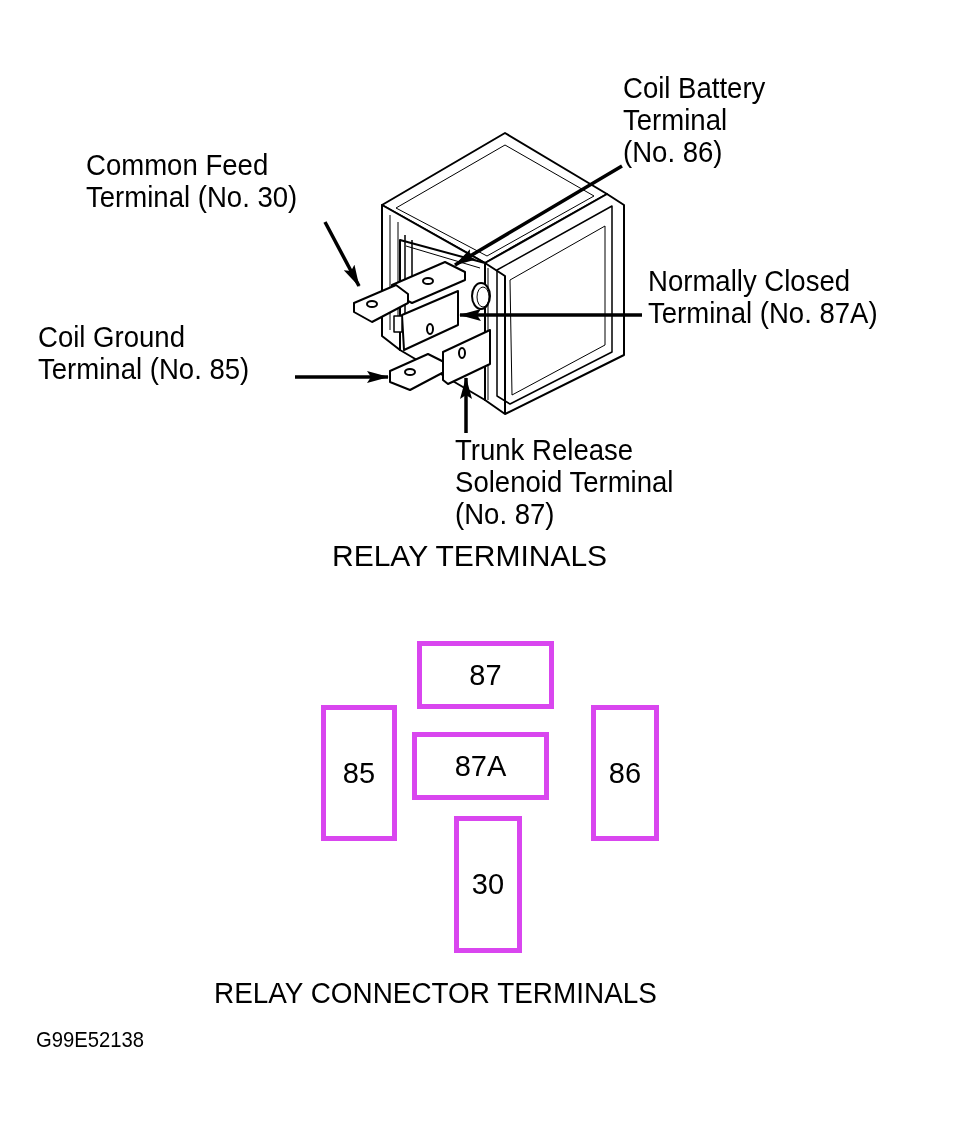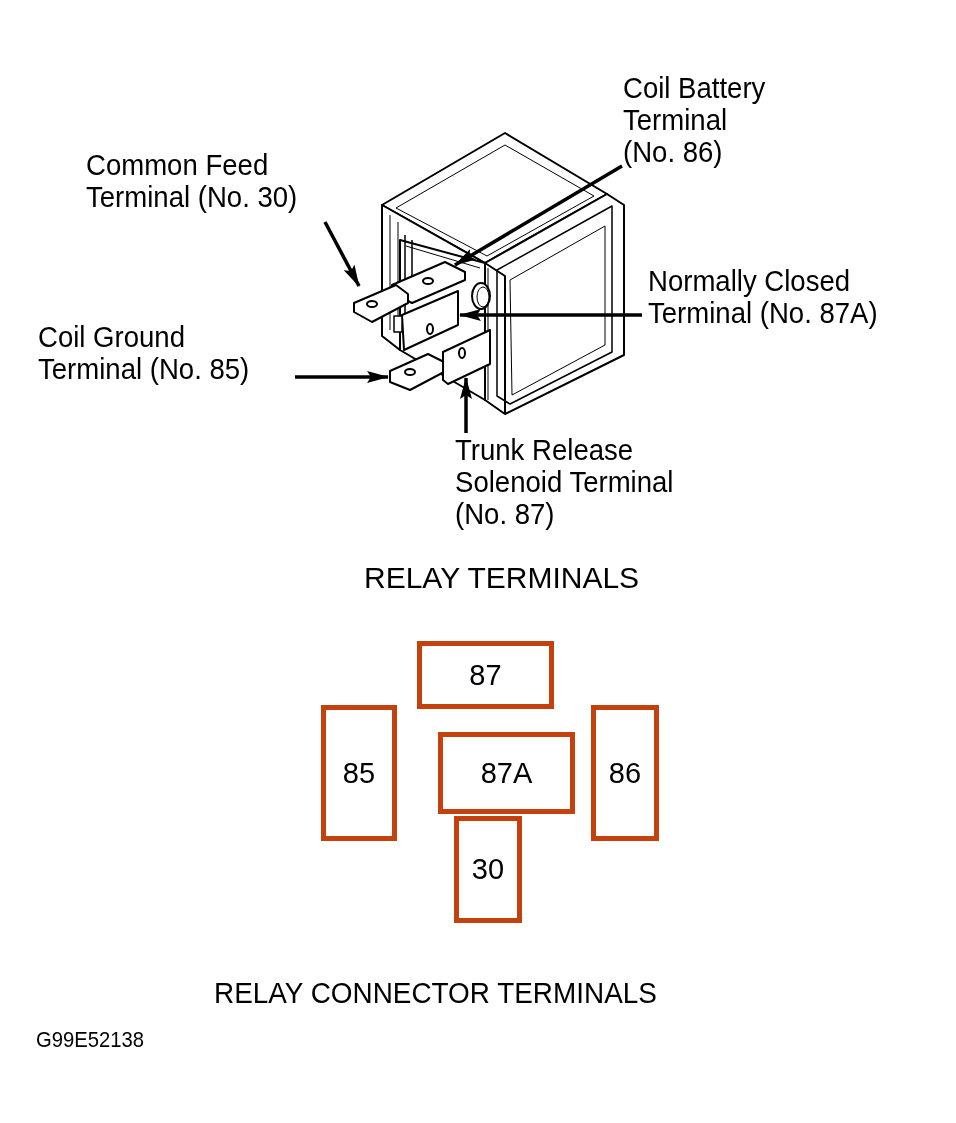--- a/index.html
+++ b/index.html
@@ -4,21 +4,21 @@
 <style>
   html, body { margin: 0; padding: 0; background: #ffffff; }
   body { width: 956px; height: 1123px; position: relative; overflow: hidden;
          font-family: "Liberation Sans", sans-serif; color: #000; }
   .lbl { position: absolute; font-size: 29px; line-height: 32px; white-space: nowrap;
          font-family: "Liberation Sans", sans-serif; transform: scaleX(0.95); transform-origin: left top; }
   .caption { position: absolute; font-size: 30px; white-space: nowrap; line-height: 34px;
              font-family: "Liberation Sans", sans-serif; }
   .code { position: absolute; font-size: 22px; line-height: 26px; white-space: nowrap;
           font-family: "Liberation Sans", sans-serif; }
-  .term { position: absolute; box-sizing: border-box; border: 5px solid #c2410c; background: #fff;
+  .term { position: absolute; box-sizing: border-box; border: 5px solid #d946ef; background: #fff;
           display: flex; align-items: center; justify-content: center; }
   .term span { font-size: 29px; font-family: "Liberation Sans", sans-serif; }
   svg#relay { position: absolute; left: 0; top: 0; }
 </style>
 </head>
 <body>
 
 <svg id="relay" width="956" height="560" viewBox="0 0 956 560">
   <defs>
     <marker id="ah" markerWidth="10" markerHeight="8" refX="9" refY="4" orient="auto" markerUnits="userSpaceOnUse">
@@ -91,33 +91,33 @@
 <div class="lbl" style="left:38px; top:321px;">
   <div>Coil Ground</div>
   <div>Terminal (No. 85)</div>
 </div>
 <div class="lbl" style="left:455px; top:434px;">
   <div>Trunk Release</div>
   <div>Solenoid Terminal</div>
   <div>(No. 87)</div>
 </div>
 
-<div class="caption" style="left:332px; top:561px;margin-left:32px;">RELAY TERMINALS</div>
+<div class="caption" style="left:332px; top:539px;">RELAY TERMINALS</div>
 
 <div class="term" style="left:417px; top:641px; width:137px; height:68px;">
   <span>87</span>
 </div>
-<div class="term" style="left:438px; top:732px; width:137px; height:82px;">
+<div class="term" style="left:412px; top:732px; width:137px; height:68px;">
   <span>87A</span>
 </div>
 <div class="term" style="left:321px; top:705px; width:76px; height:136px;">
   <span>85</span>
 </div>
 <div class="term" style="left:583px; top:705px; width:68px; height:136px;margin-left:8px;">
   <span>86</span>
 </div>
-<div class="term" style="left:454px; top:816px; width:68px; height:107px;align-items:center;">
+<div class="term" style="left:454px; top:816px; width:68px; height:137px;align-items:center;">
   <span>30</span>
 </div>
 
 <div class="caption" style="left:214px; top:976px; transform:scaleX(0.93); transform-origin:left top;">RELAY CONNECTOR TERMINALS</div>
 
 <div class="code" style="left:36px; top:1027px; transform:scaleX(0.92); transform-origin:left top;">G99E52138</div>
 
 </body></html>

